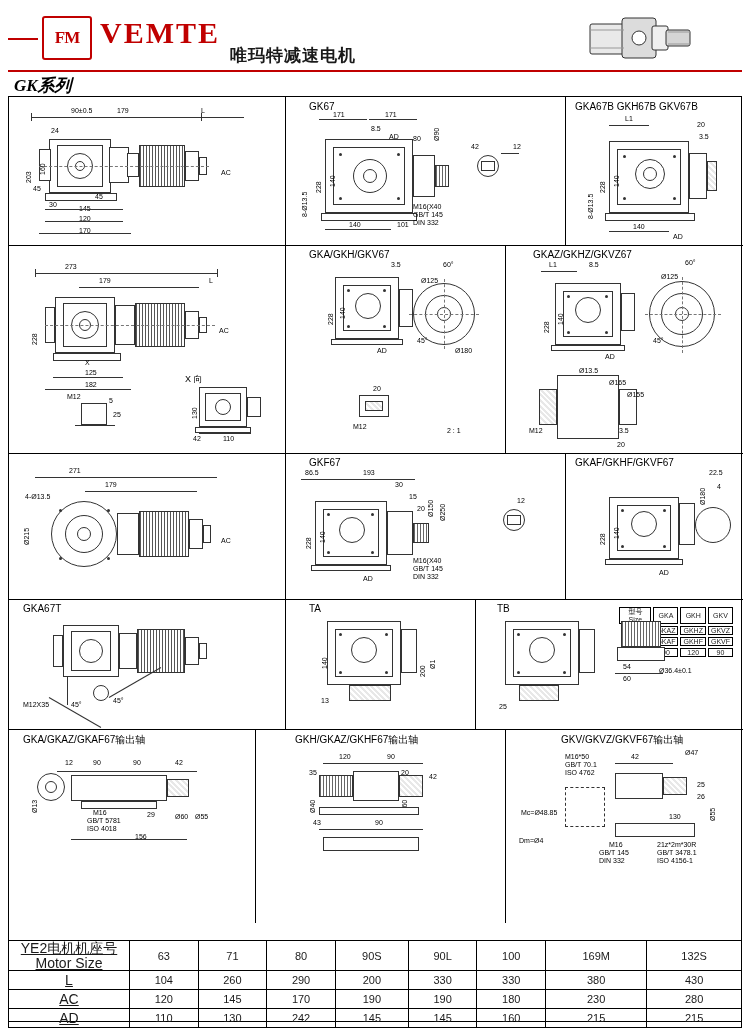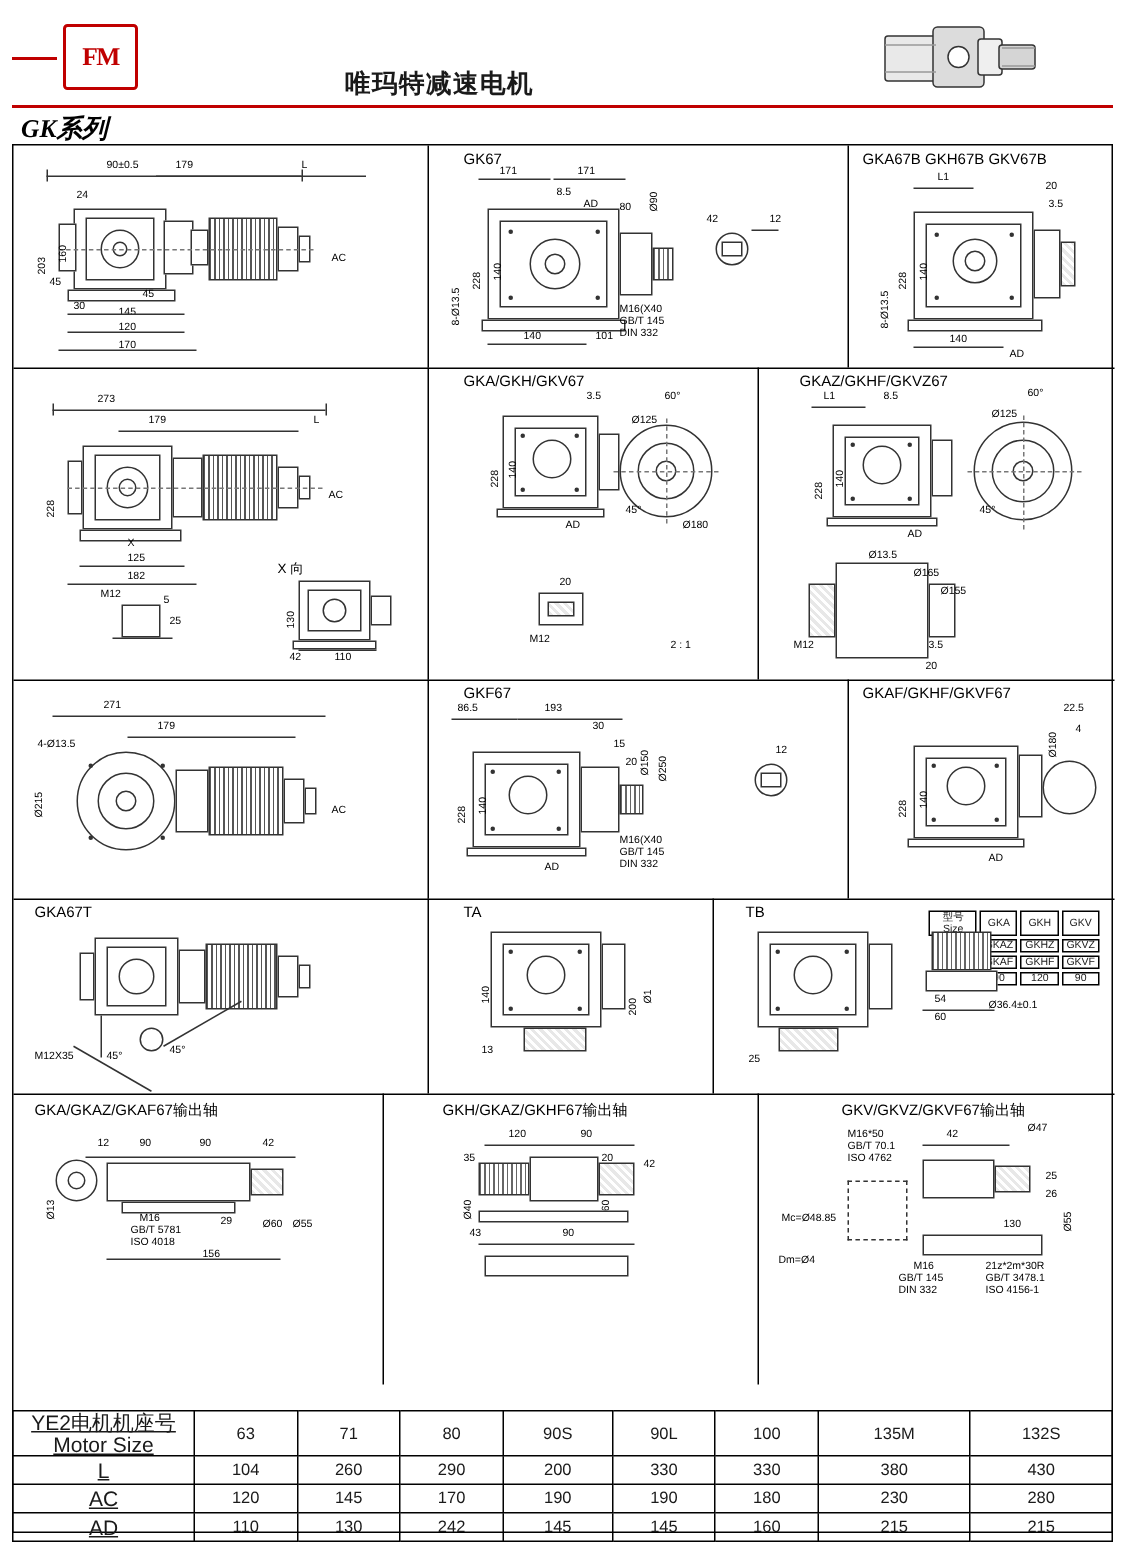--- a/index.html
+++ b/index.html
@@ -102,20 +102,21 @@
 </head>
 <body>
 
 <div class="page">
 
   <div class="header">
     <div class="header-rule-left"></div>
     <div class="logo-box">
       <span class="logo-glyph">FM</span>
     </div>
+    <div class="brand-en">VEMTE</div>
     <div class="brand-cn">唯玛特减速电机</div>
     <div class="gear-art">
       <svg width="120" height="56" viewBox="0 0 120 56">
         <g stroke="#333" fill="#e9e9e9" stroke-width="1">
           <rect x="8" y="14" width="34" height="30" rx="2"></rect>
           <rect x="40" y="8" width="34" height="40" rx="3" fill="#dcdcdc"></rect>
           <rect x="70" y="16" width="16" height="24" rx="2" fill="#efefef"></rect>
           <rect x="84" y="20" width="24" height="16" rx="2" fill="#d5d5d5"></rect>
           <circle cx="57" cy="28" r="7" fill="#fff"></circle>
           <path d="M8 20 h34 M8 38 h34" stroke="#999" fill="none"></path>
@@ -243,21 +244,21 @@
       <div class="rect" style="left:596px;top:116px;width:90px;height:8px;"></div>
       <div class="dim rot" style="left:590px;top:96px;">228</div>
       <div class="dim rot" style="left:604px;top:90px;">140</div>
       <div class="dim rot" style="left:578px;top:122px;">8-Ø13.5</div>
       <div class="dim" style="left:624px;top:126px;">140</div>
       <div class="dim" style="left:664px;top:136px;">AD</div>
       <div class="ln" style="left:600px;top:134px;width:60px;"></div>
     </div>
 
     <div class="cell-title" style="left:300px;top:152px;">GKA/GKH/GKV67</div>
-    <div class="cell-title" style="left:524px;top:152px;">GKAZ/GKHF/GKVZ67</div>
+    <div class="cell-title" style="left:524px;top:152px;">GKAZ/GKHZ/GKVZ67</div>
 
     <div>
       <div class="ln" style="left:26px;top:176px;width:182px;"></div>
       <div class="lnv" style="left:26px;top:172px;height:8px;"></div>
       <div class="lnv" style="left:208px;top:172px;height:8px;"></div>
       <div class="dim" style="left:56px;top:166px;">273</div>
       <div class="dim" style="left:90px;top:180px;">179</div>
       <div class="dim" style="left:200px;top:180px;">L</div>
       <div class="ln" style="left:70px;top:190px;width:120px;"></div>
 
@@ -616,21 +617,21 @@
         <td class="lbl two-line">
           <div>YE2电机机座号</div>
           <div>Motor Size</div>
         </td>
         <td>63</td>
         <td>71</td>
         <td>80</td>
         <td>90S</td>
         <td>90L</td>
         <td>100</td>
-        <td>135M</td>
+        <td>169M</td>
         <td>132S</td>
       </tr>
       <tr>
         <td class="lbl">L</td>
         <td>104</td>
         <td>260</td>
         <td>290</td>
         <td>200</td>
         <td>330</td>
         <td>330</td>

